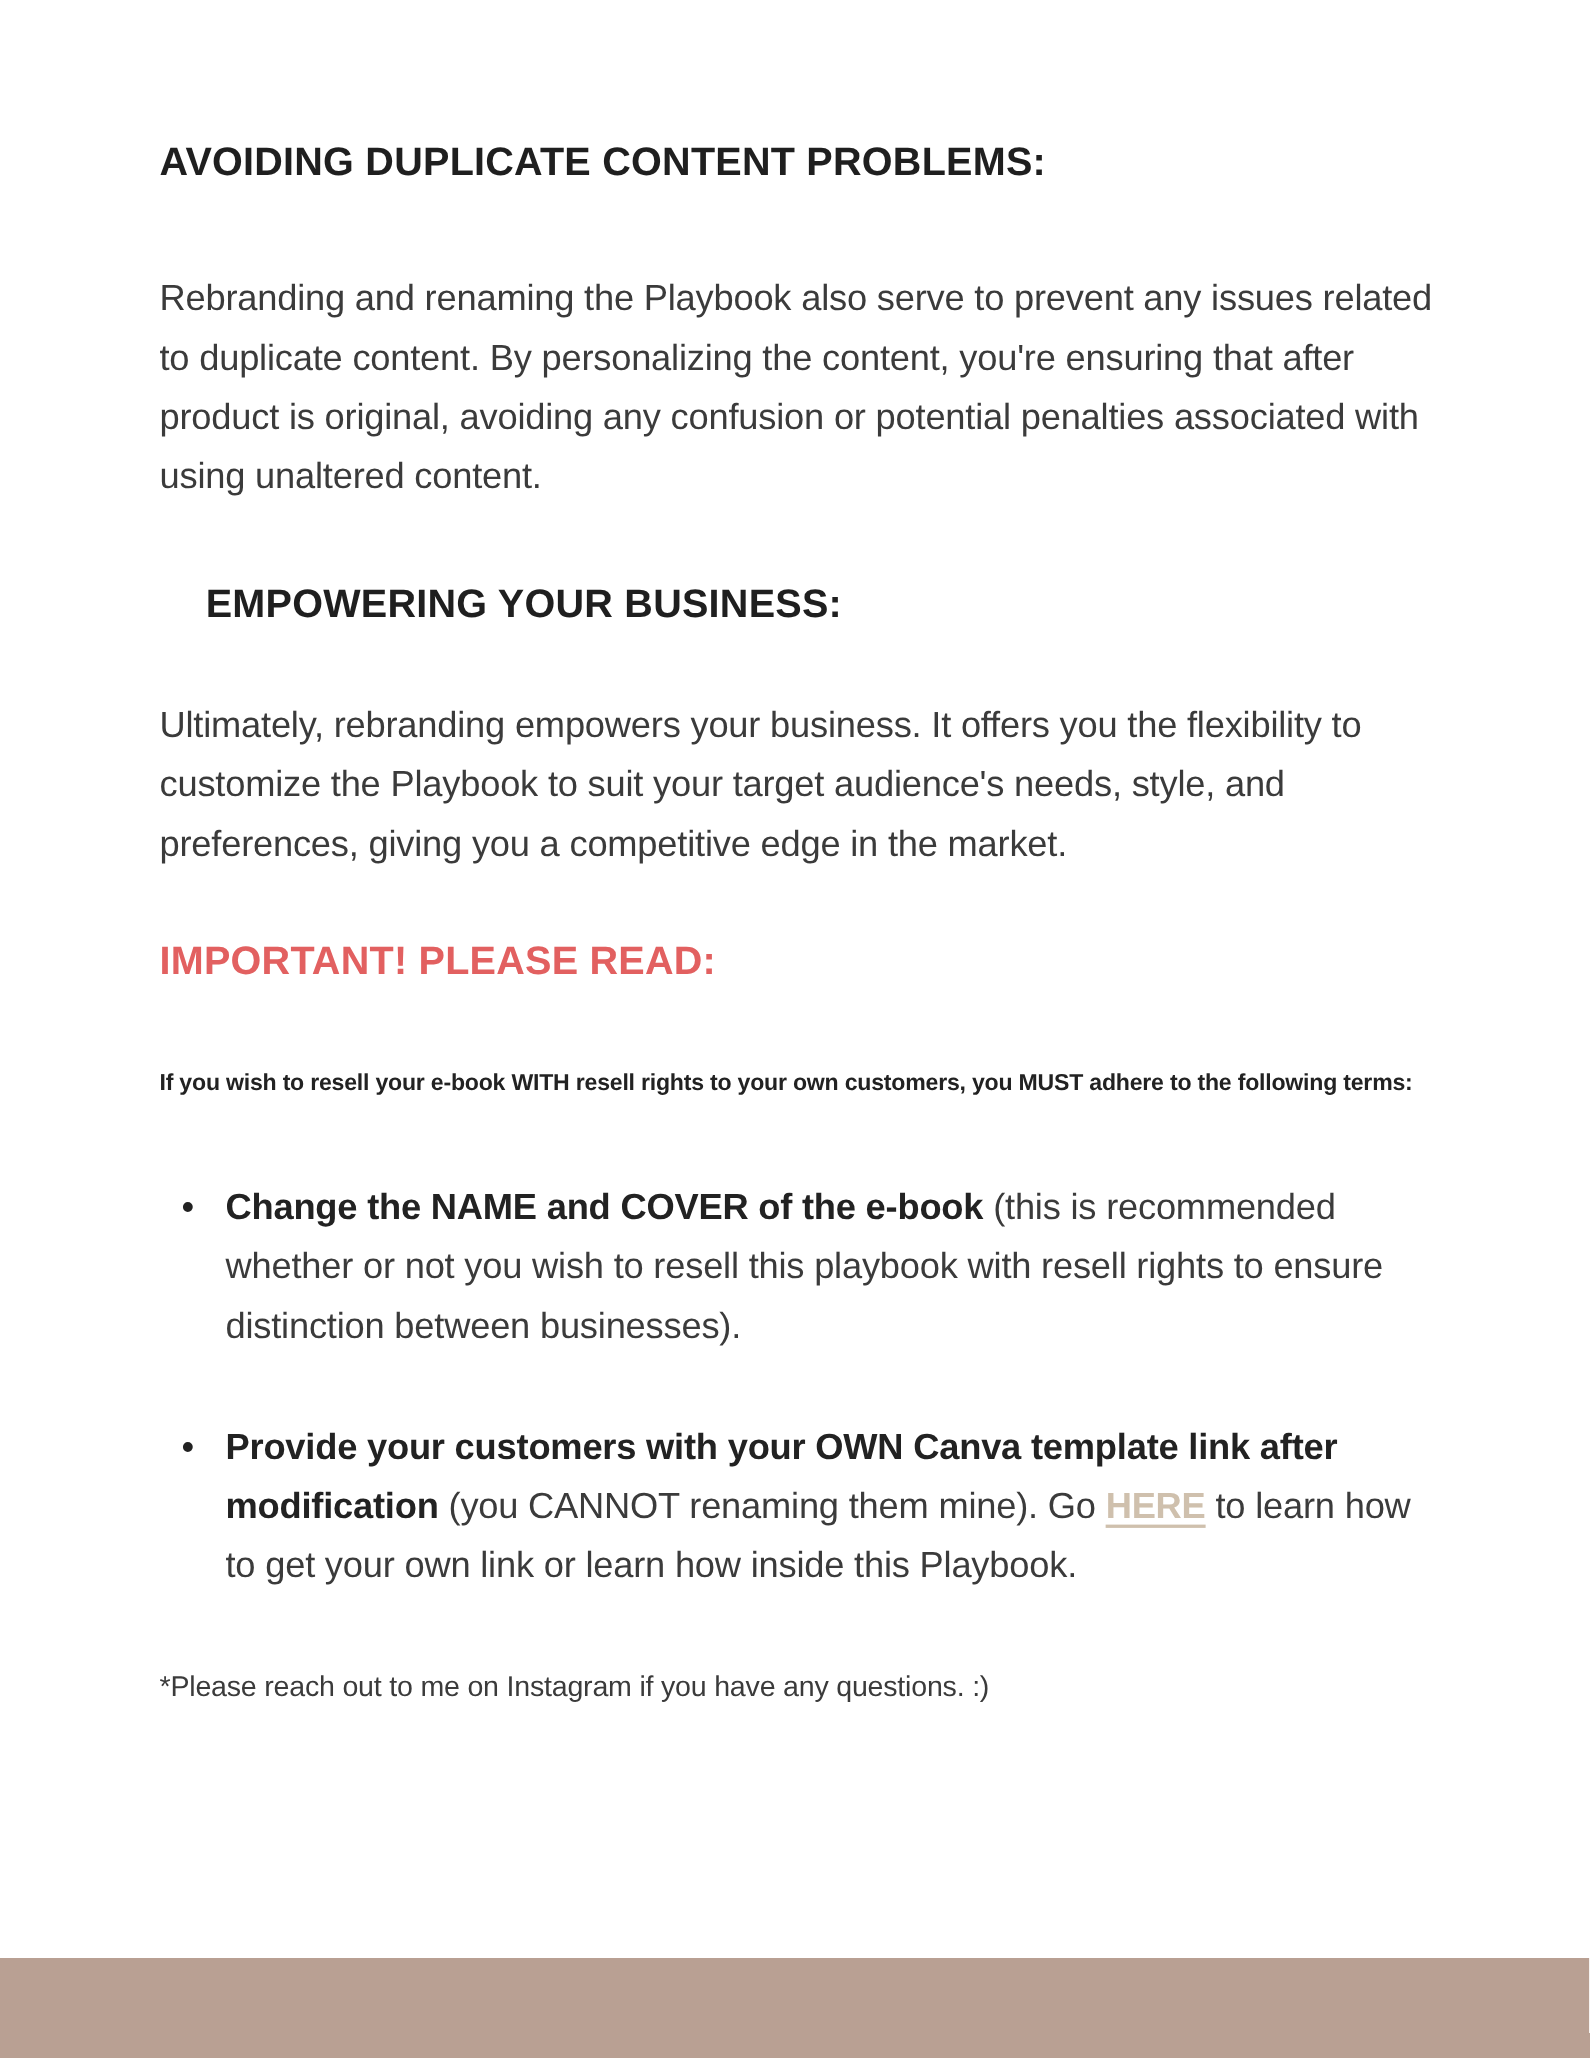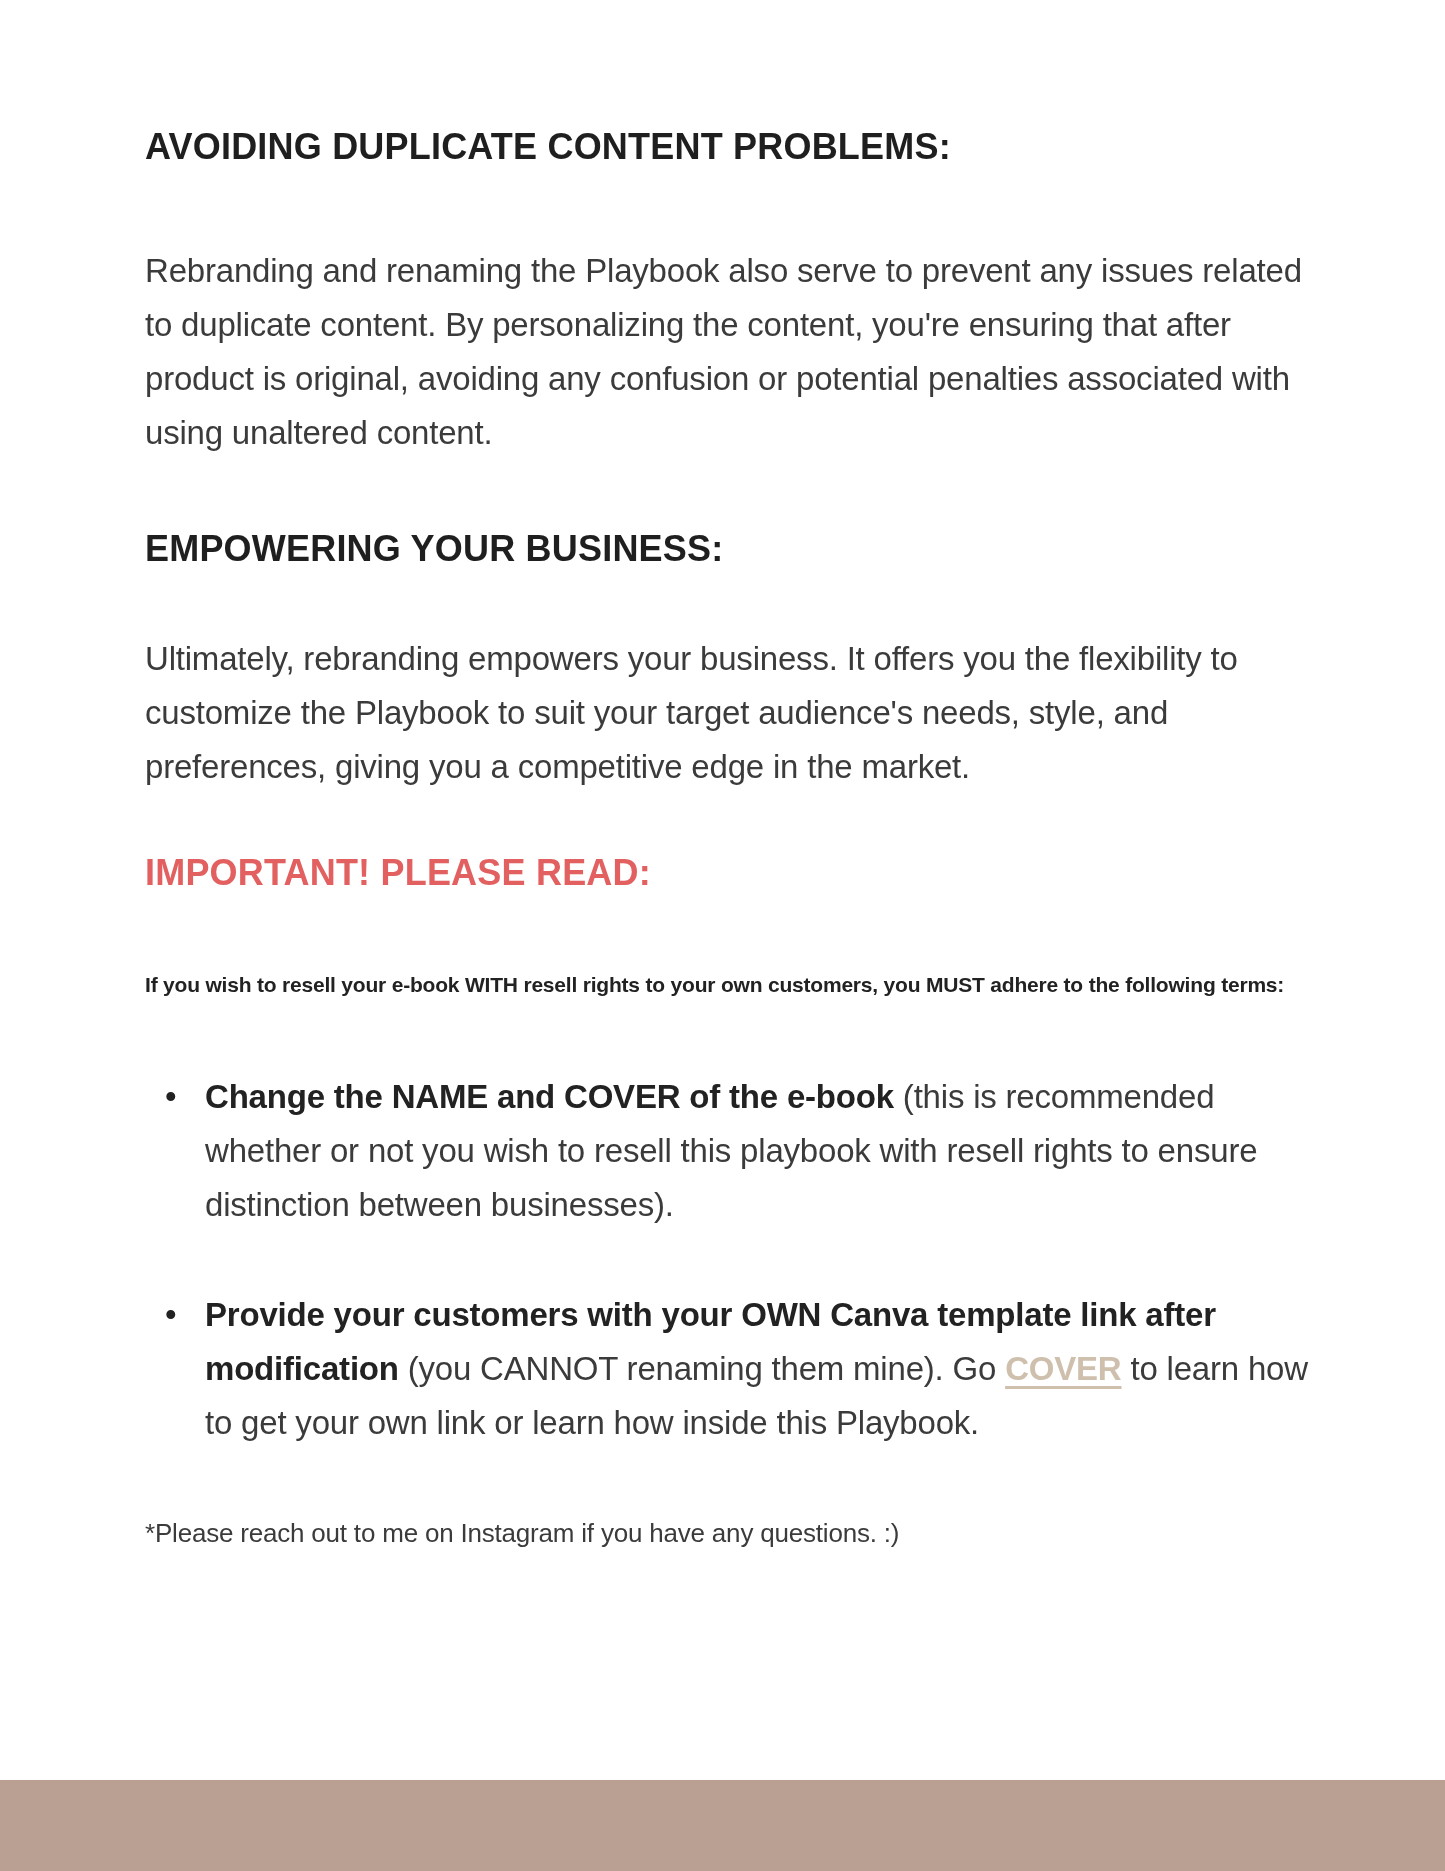--- a/index.html
+++ b/index.html
@@ -23,21 +23,21 @@
   }
   .heading {
     margin: 0;
     font-size: 36px;
     line-height: 42px;
     font-weight: 700;
     letter-spacing: 0.2px;
     color: #1f1f1f;
   }
   .heading-1 { margin-top: 126px; }
-  .heading-2 { margin-top: 68px; }
+  .heading-2 { margin-top: 68px; margin-left: 42px; }
   .heading-alert {
     margin-top: 58px;
     color: #e26060;
   }
   .para {
     margin: 0;
     margin-top: 76px;
     font-size: 33px;
     line-height: 54px;
     font-weight: 400;
@@ -122,21 +122,21 @@
     <h2 class="heading heading-2">EMPOWERING YOUR BUSINESS:</h2>
 
     <p class="para para-2">Ultimately, rebranding empowers your business. It offers you the flexibility to customize the Playbook to suit your target audience's needs, style, and preferences, giving you a competitive edge in the market.</p>
 
     <h2 class="heading heading-alert">IMPORTANT! PLEASE READ:</h2>
 
     <p class="terms-intro">If you wish to resell your e-book WITH resell rights to your own customers, you MUST adhere to the following terms:</p>
 
     <ul class="terms-list">
       <li><span class="bullet-dot">•</span><span class="term-bold">Change the NAME and COVER of the e-book</span><span> (this is recommended whether or not you wish to resell this playbook with resell rights to ensure distinction between businesses).</span></li>
-      <li><span class="bullet-dot">•</span><span class="term-bold">Provide your customers with your OWN Canva template link after modification</span><span> (you CANNOT renaming them mine). Go </span><a class="here-link">COVER</a><span> to learn how to get your own link or learn how inside this Playbook.</span></li>
+      <li><span class="bullet-dot">•</span><span class="term-bold">Provide your customers with your OWN Canva template link after modification</span><span> (you CANNOT renaming them mine). Go </span><a class="here-link">HERE</a><span> to learn how to get your own link or learn how inside this Playbook.</span></li>
     </ul>
 
     <p class="footnote">*Please reach out to me on Instagram if you have any questions. :)</p>
 
   </div>
 
   <div class="bottom-bar" style="background-color:#b9a093;"></div>
 </div>
 
 </body></html>

